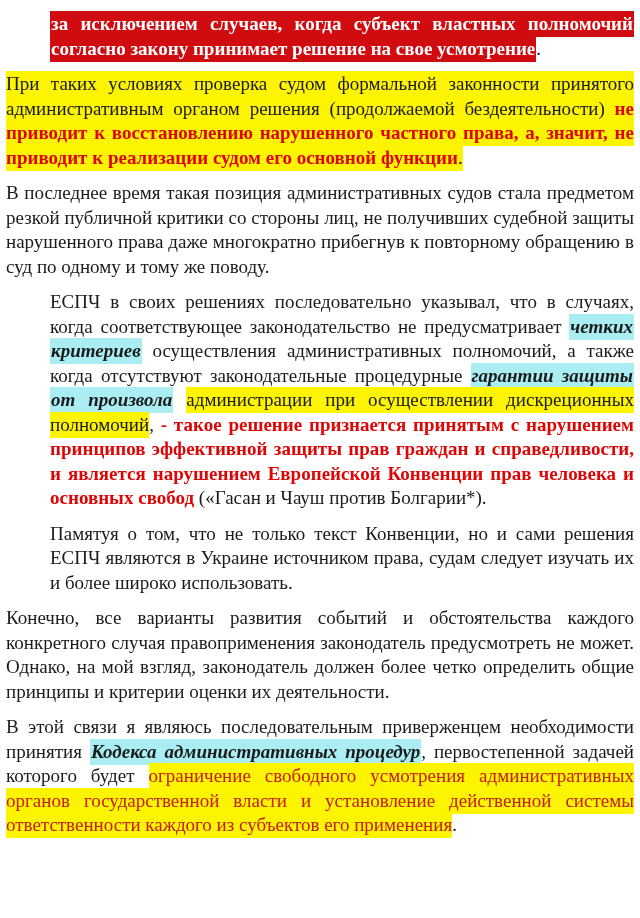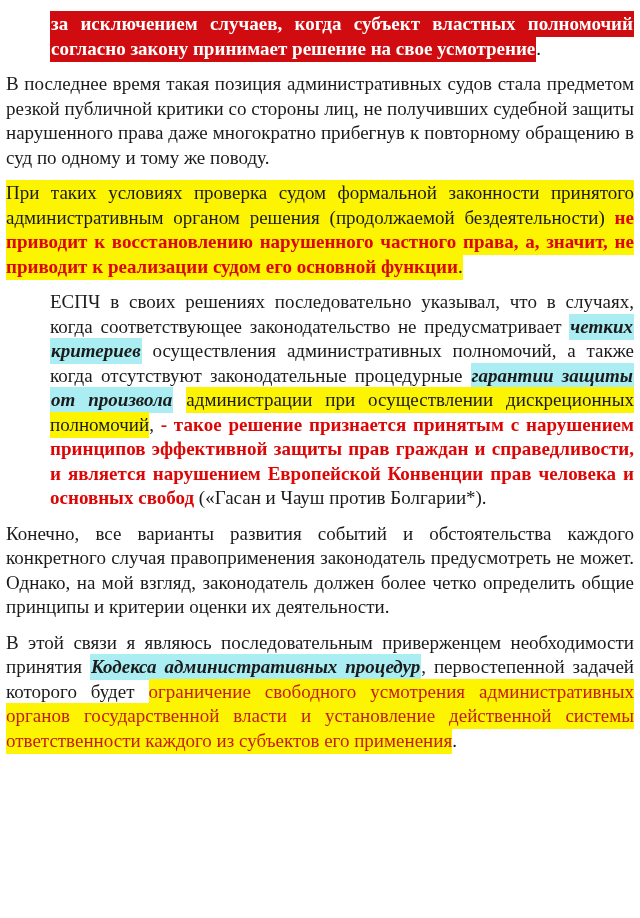--- a/index.html
+++ b/index.html
@@ -76,19 +76,20 @@
     font-weight: bold;
     margin-top: 12px;
   }
 </style>
 </head>
 <body>
 
 <div class="page">
   <div>
       <p class="para indent"><span class="run hl-red">за исключением случаев, когда субъект властных полномочий согласно закону принимает решение на свое усмотрение</span><span class="run plain">.</span></p>
+      <p class="para"><span class="run hl-yellow">При таких условиях проверка судом формальной законности принятого административным органом решения (продолжаемой бездеятельности) </span><span class="run hl-yellow-redbold">не приводит к восстановлению нарушенного частного права, а, значит, не приводит к реализации судом его основной функции</span><span class="run hl-yellow">.</span></p>
       <p class="para"><span class="run plain">В последнее время такая позиция административных судов стала предметом резкой публичной критики со стороны лиц, не получивших судебной защиты нарушенного права даже многократно прибегнув к повторному обращению в суд по одному и тому же поводу.</span></p>
-      <p class="para"><span class="run hl-yellow">При таких условиях проверка судом формальной законности принятого административным органом решения (продолжаемой бездеятельности) </span><span class="run hl-yellow-redbold">не приводит к восстановлению нарушенного частного права, а, значит, не приводит к реализации судом его основной функции</span><span class="run hl-yellow">.</span></p>
       <p class="para indent"><span class="run plain">ЕСПЧ в своих решениях последовательно указывал, что в случаях, когда соответствующее законодательство не предусматривает </span><span class="run hl-cyan">четких критериев</span><span class="run plain"> осуществления административных полномочий, а также когда отсутствуют законодательные процедурные </span><span class="run hl-cyan">гарантии защиты от произвола</span><span class="run plain"> </span><span class="run hl-yellow">администрации при осуществлении дискреционных полномочий</span><span class="run plain">, </span><span class="run red-bold">- такое решение признается принятым с нарушением принципов эффективной защиты прав граждан и справедливости, и является нарушением Европейской Конвенции прав человека и основных свобод</span><span class="run plain"> («Гасан и Чауш против Болгарии*).</span></p>
+      <p class="para indent"><span class="run plain">Памятуя о том, что не только текст Конвенции, но и сами решения ЕСПЧ являются в Украине источником права, судам следует изучать их и более широко использовать.</span></p>
       <p class="para"><span class="run plain">Конечно, все варианты развития событий и обстоятельства каждого конкретного случая правоприменения законодатель предусмотреть не может. Однако, на мой взгляд, законодатель должен более четко определить общие принципы и критерии оценки их деятельности.</span></p>
       <p class="para"><span class="run plain">В этой связи я являюсь последовательным приверженцем необходимости принятия </span><span class="run hl-cyan">Кодекса административных процедур</span><span class="run plain">, первостепенной задачей которого будет </span><span class="run hl-yellow-red">ограничение свободного усмотрения административных органов государственной власти и установление действенной системы ответственности каждого из субъектов его применения</span><span class="run plain">.</span></p>
     </div>
 </div>
 
 </body></html>

